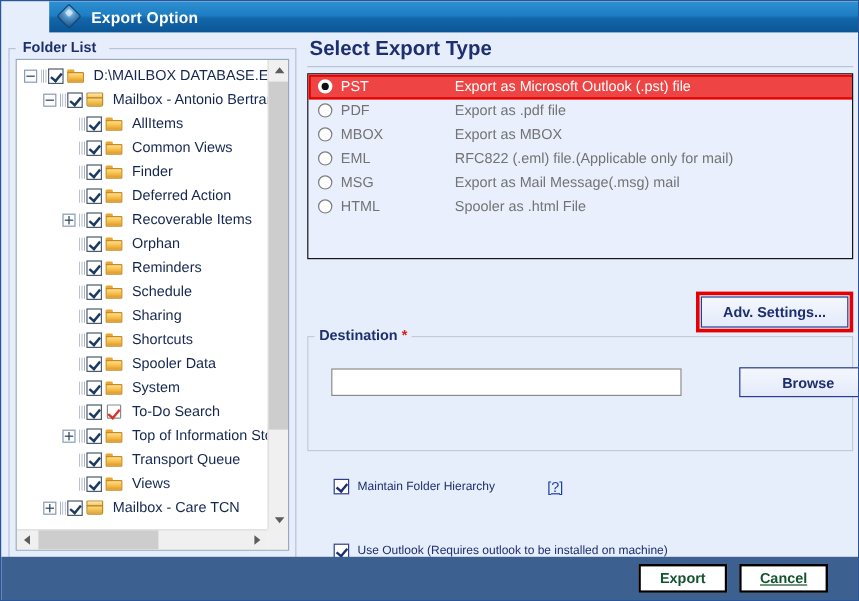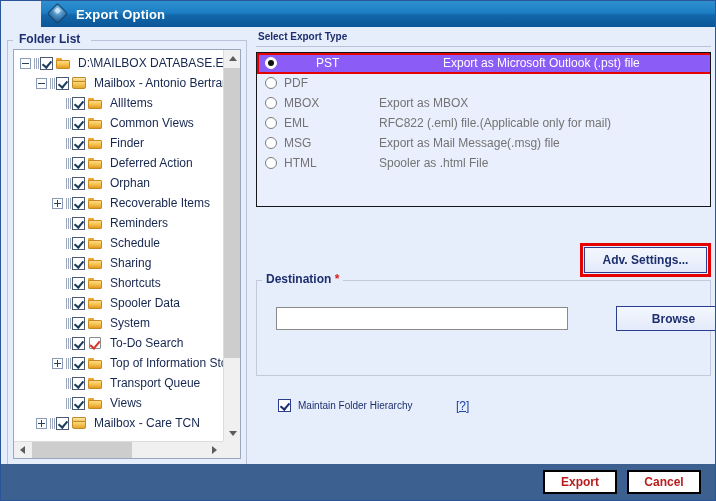--- a/index.html
+++ b/index.html
@@ -277,21 +277,21 @@
   }
   .corner-box {
     position: absolute; right: 0; bottom: 0;
     width: 17px; height: 17px; background: #f0f0f0;
   }
 
   
   .right-pane { position: absolute; left: 255px; top: 30px; width: 455px; }
 
   .sect-label {
-    color: #1d2f6e; font-size: 10px; font-weight: bold;
+    color: #1d2f6e; font-size: 17px; font-weight: bold;
     margin: 0 0 4px 2px;
   }
   .hrule {
     height: 1px; background: #b9c4d8; width: 455px; margin-bottom: 5px;
   }
 
   .type-box {
     position: relative;
     width: 455px; height: 155px;
     background: #e9effc;
@@ -299,23 +299,22 @@
     box-sizing: border-box;
     overflow: hidden;
   }
   .type-row {
     height: 20px;
     display: flex; align-items: center;
     font-size: 12px; color: #737373;
     box-sizing: border-box;
   }
   .type-row.selected {
-    background: #8b5cf6;
+    background: #ef4444;
     color: #ffffff;
-    gap: 32px;
   }
   .radio {
     width: 12px; height: 12px; flex: none;
     border: 1px solid #7d7d7d;
     border-radius: 50%;
     background: #ffffff;
     margin: 0 7px 0 8px;
     position: relative;
     box-sizing: border-box;
   }
@@ -428,28 +427,28 @@
   .bottombar {
     position: absolute; left: 0; bottom: 0;
     width: 714px; height: 36px;
     background: #3c608f;
     display: flex; align-items: center; justify-content: flex-end;
   }
   .bbtn {
     width: 74px; height: 24px;
     background: #ffffff;
     border: 2px solid #000000;
-    color: #b91c1c;
+    color: #14532d;
     font-size: 12px; font-weight: bold;
     display: flex; align-items: center; justify-content: center;
     box-sizing: border-box;
     cursor: default;
   }
   #export-button { margin-right: 10px; }
-  #cancel-button { margin-right: 14px; }
+  #cancel-button { margin-right: 25px; text-decoration: underline; }
 </style>
 </head>
 <body>
 
 <div id="app">
 
   <div class="titlebar">
     <div class="title-icon">
         <span class="gem"></span>
       </div>
@@ -500,32 +499,32 @@
               <span class="lbl">Finder</span>
             </div>
             <div class="tnode lvl3">
               <span class="expander-spacer"></span>
               <span class="dots"></span>
               <span class="cbx"></span>
               <span class="ico folder"></span>
               <span class="lbl">Deferred Action</span>
             </div>
             <div class="tnode lvl3">
+              <span class="expander plus"></span>
+              <span class="dots"></span>
+              <span class="cbx"></span>
+              <span class="ico folder"></span>
+              <span class="lbl">Recoverable Items</span>
+            </div>
+            <div class="tnode lvl3">
               <span class="expander-spacer"></span>
               <span class="dots"></span>
               <span class="cbx"></span>
               <span class="ico folder"></span>
               <span class="lbl">Orphan</span>
-            </div>
-            <div class="tnode lvl3">
-              <span class="expander plus"></span>
-              <span class="dots"></span>
-              <span class="cbx"></span>
-              <span class="ico folder"></span>
-              <span class="lbl">Recoverable Items</span>
             </div>
             <div class="tnode lvl3">
               <span class="expander-spacer"></span>
               <span class="dots"></span>
               <span class="cbx"></span>
               <span class="ico folder"></span>
               <span class="lbl">Reminders</span>
             </div>
             <div class="tnode lvl3">
               <span class="expander-spacer"></span>
@@ -631,35 +630,36 @@
     <div class="type-box">
       <div id="type-rows">
           <div class="type-row selected">
             <span class="radio"></span>
             <span class="type-code">PST</span>
             <span class="type-desc">Export as Microsoft Outlook (.pst) file</span>
           </div>
           <div class="type-row">
             <span class="radio"></span>
             <span class="type-code">PDF</span>
+            <span class="type-desc">Export as .pdf file</span>
           </div>
           <div class="type-row">
             <span class="radio"></span>
             <span class="type-code">MBOX</span>
             <span class="type-desc">Export as MBOX</span>
           </div>
           <div class="type-row">
             <span class="radio"></span>
             <span class="type-code">EML</span>
             <span class="type-desc">RFC822 (.eml) file.(Applicable only for mail)</span>
           </div>
           <div class="type-row">
             <span class="radio"></span>
             <span class="type-code">MSG</span>
-            <span class="type-desc">Export as Mail Message(.msg) file</span>
+            <span class="type-desc">Export as Mail Message(.msg) mail</span>
           </div>
           <div class="type-row">
             <span class="radio"></span>
             <span class="type-code">HTML</span>
             <span class="type-desc">Spooler as .html File</span>
           </div>
         </div>
       <div class="redbox" id="sel-highlight"></div>
     </div>
 
@@ -674,20 +674,24 @@
       <input class="dest-input" id="destination-input" type="text" placeholder="" style="">
       <div class="btn" id="browse-button">Browse</div>
     </div>
 
     <div class="check-row" id="row-hierarchy">
       <span class="chk"></span>
       <span>Maintain Folder Hierarchy</span>
     </div>
     <div class="lnk" id="hierarchy-help">[?]</div>
 
+    <div class="check-row" id="row-outlook">
+      <span class="chk"></span>
+      <span>Use Outlook (Requires outlook to be installed on machine)</span>
+    </div>
 
     <div class="check-row" id="row-ignore">
       <span class="chk"></span>
       <span>Ignore System Folders</span>
     </div>
     <div class="lnk" id="system-folders-link">What are system folders ?</div>
 
   </div>
 
   <div class="bottombar">

